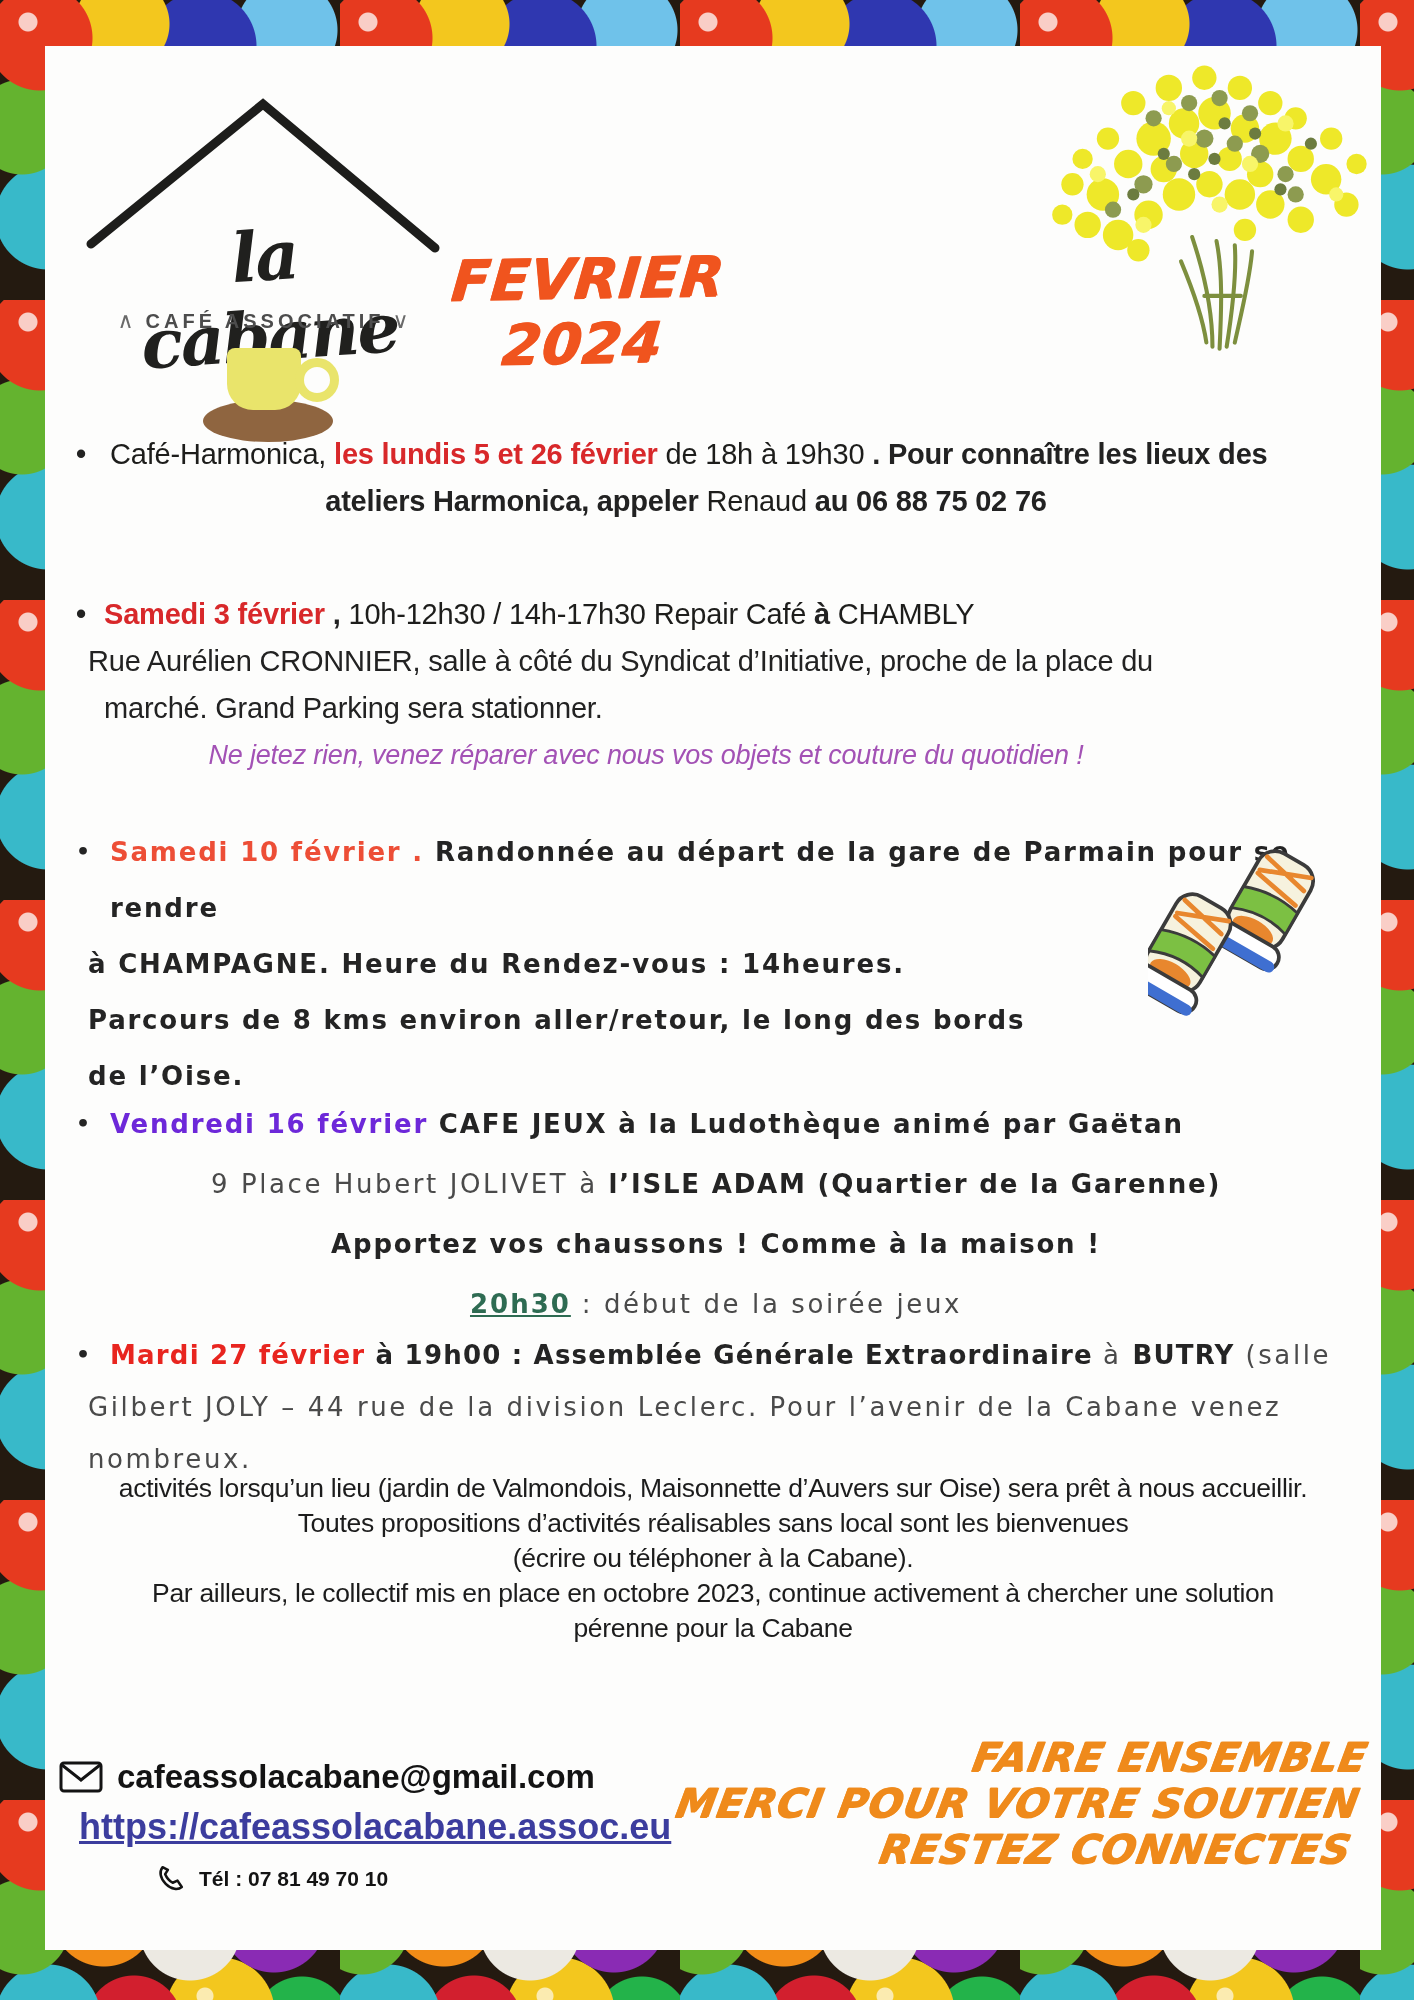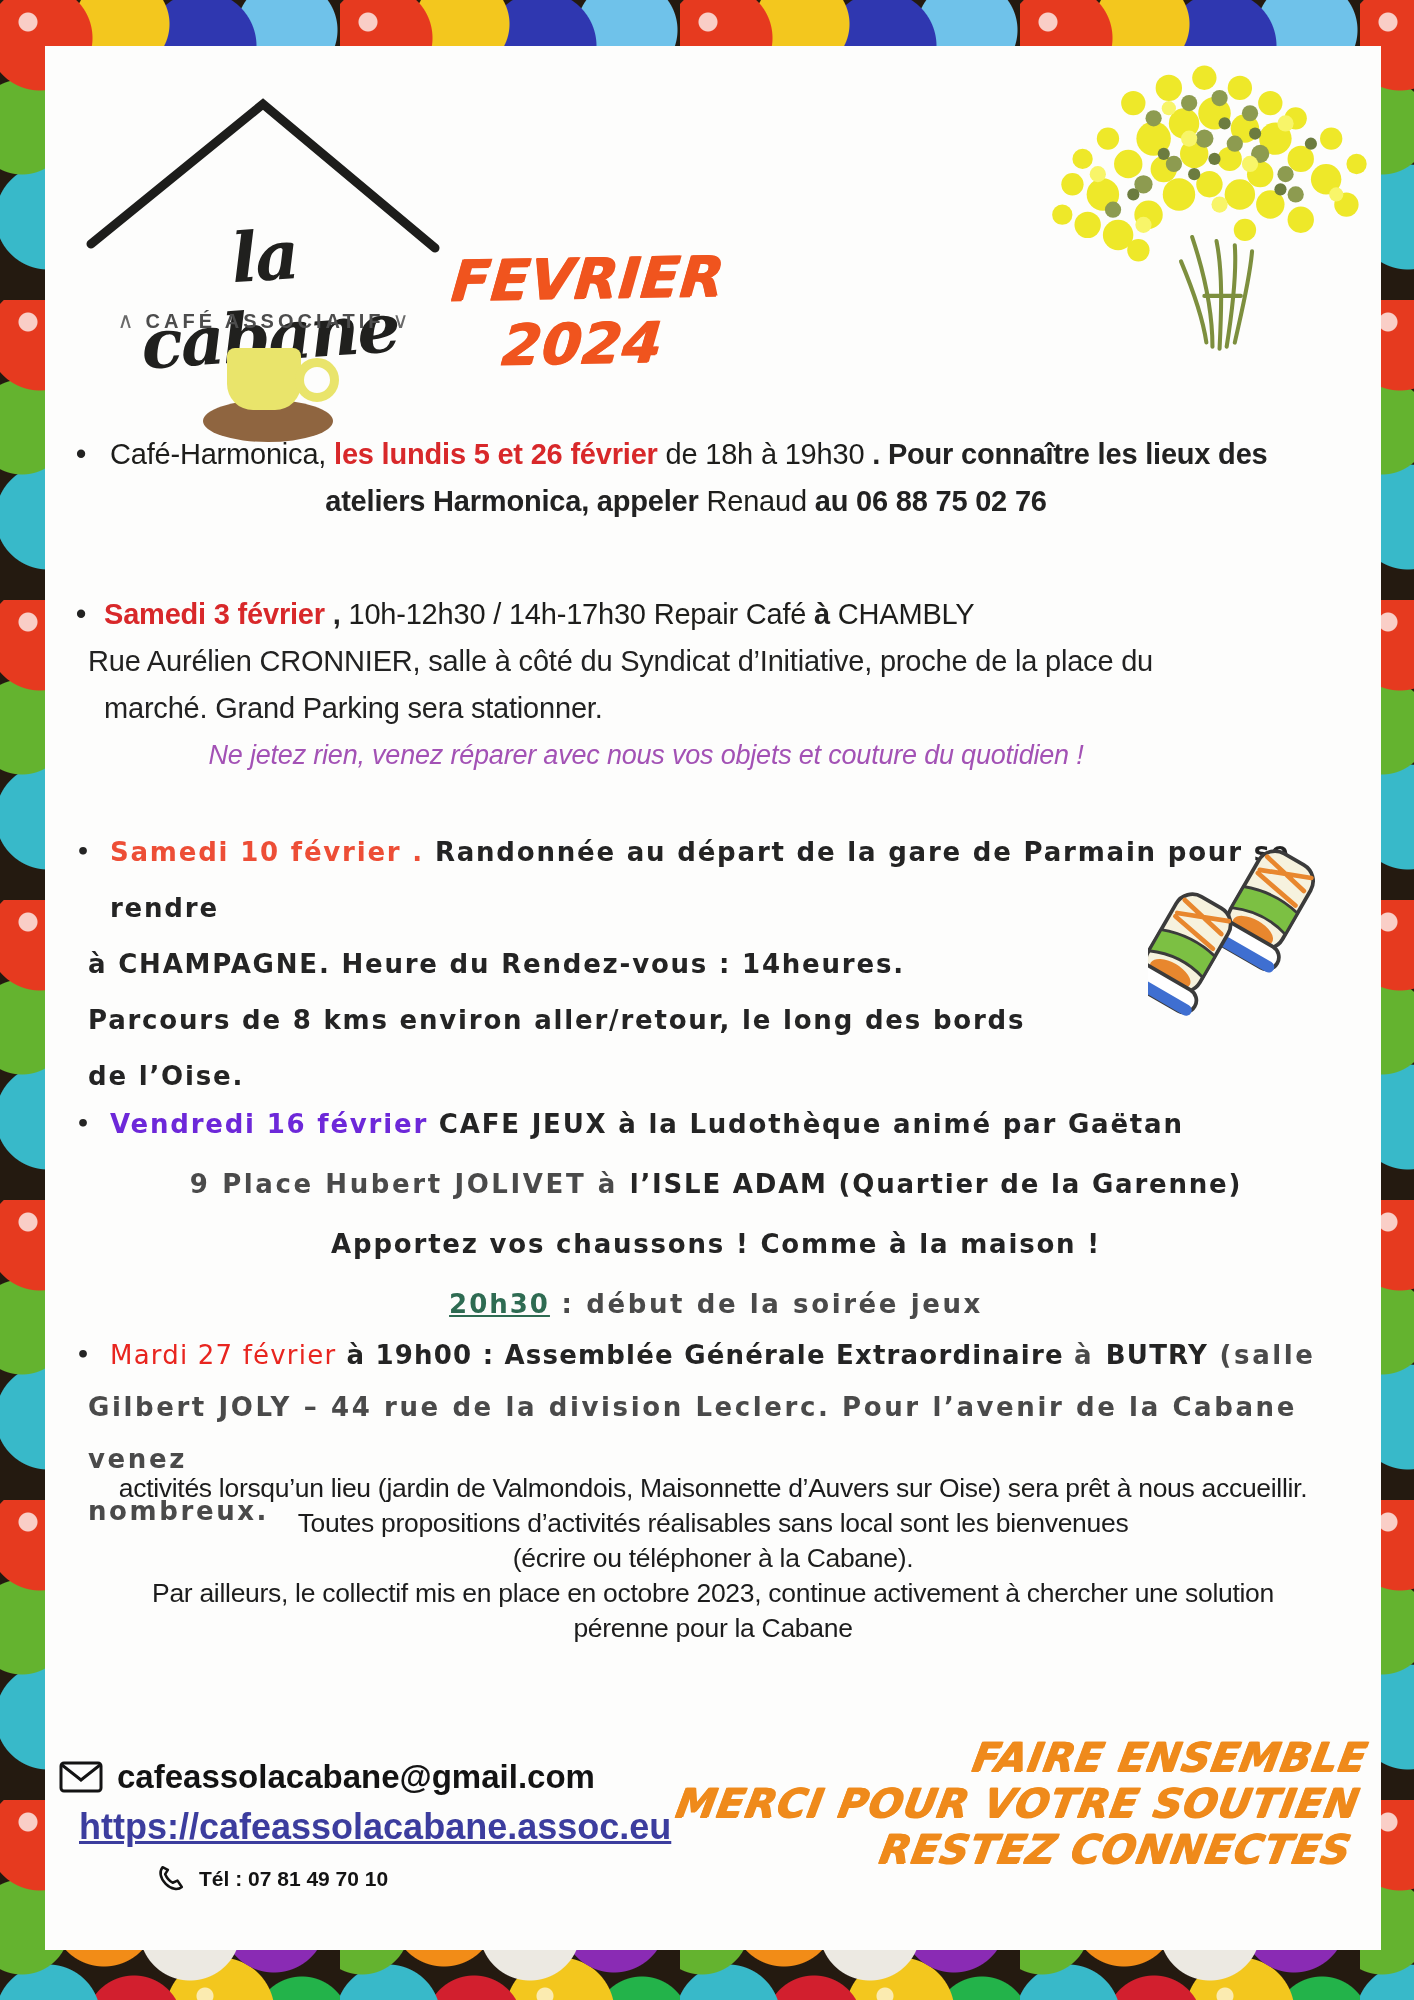--- a/index.html
+++ b/index.html
@@ -61,26 +61,26 @@
     color:#242424;font-weight:700;}
   .bl{position:relative;padding-left:40px;}
   .bl::before{content:"•";position:absolute;left:6px;top:0;font-weight:700;}
   .e345 .bl::before{font-size:22px;}
   .ind1{padding-left:18px;}
   .ind2{padding-left:34px;}
   .center{text-align:center;}
   .b{font-weight:400;color:#1d1d1b;}
   .n{font-weight:700;}
   .red{color:#D8282A;font-weight:700;}
-  .redb{color:#E8251F;font-weight:400;}
+  .redb{color:#E8251F;font-weight:700;}
   .salmon{color:#ED4E36;font-weight:700;}
   .org{color:#6d28d9;font-weight:700;}
   .purp{color:#A352B5;font-style:italic;font-size:27px;}
   .grn{color:#2E6B52;font-weight:700;text-decoration:underline;letter-spacing:2px;}
-  .lite{font-weight:700;color:#4a4a4a;letter-spacing:2.6px;}
+  .lite{font-weight:400;color:#4a4a4a;letter-spacing:2.6px;}
   .boots{position:absolute;right:8px;top:795px;}
 
   
   .rappel{position:absolute;left:8px;top:1425px;width:1320px;text-align:center;
     font-size:26.5px;line-height:35px;color:#1c1c1c;letter-spacing:-0.3px;}
 
   
   .contact{position:absolute;left:14px;top:1712px;width:660px;color:#131313;}
   .crow{display:flex;align-items:center;}
   .crow .ic{margin-right:14px;flex:0 0 auto;}

